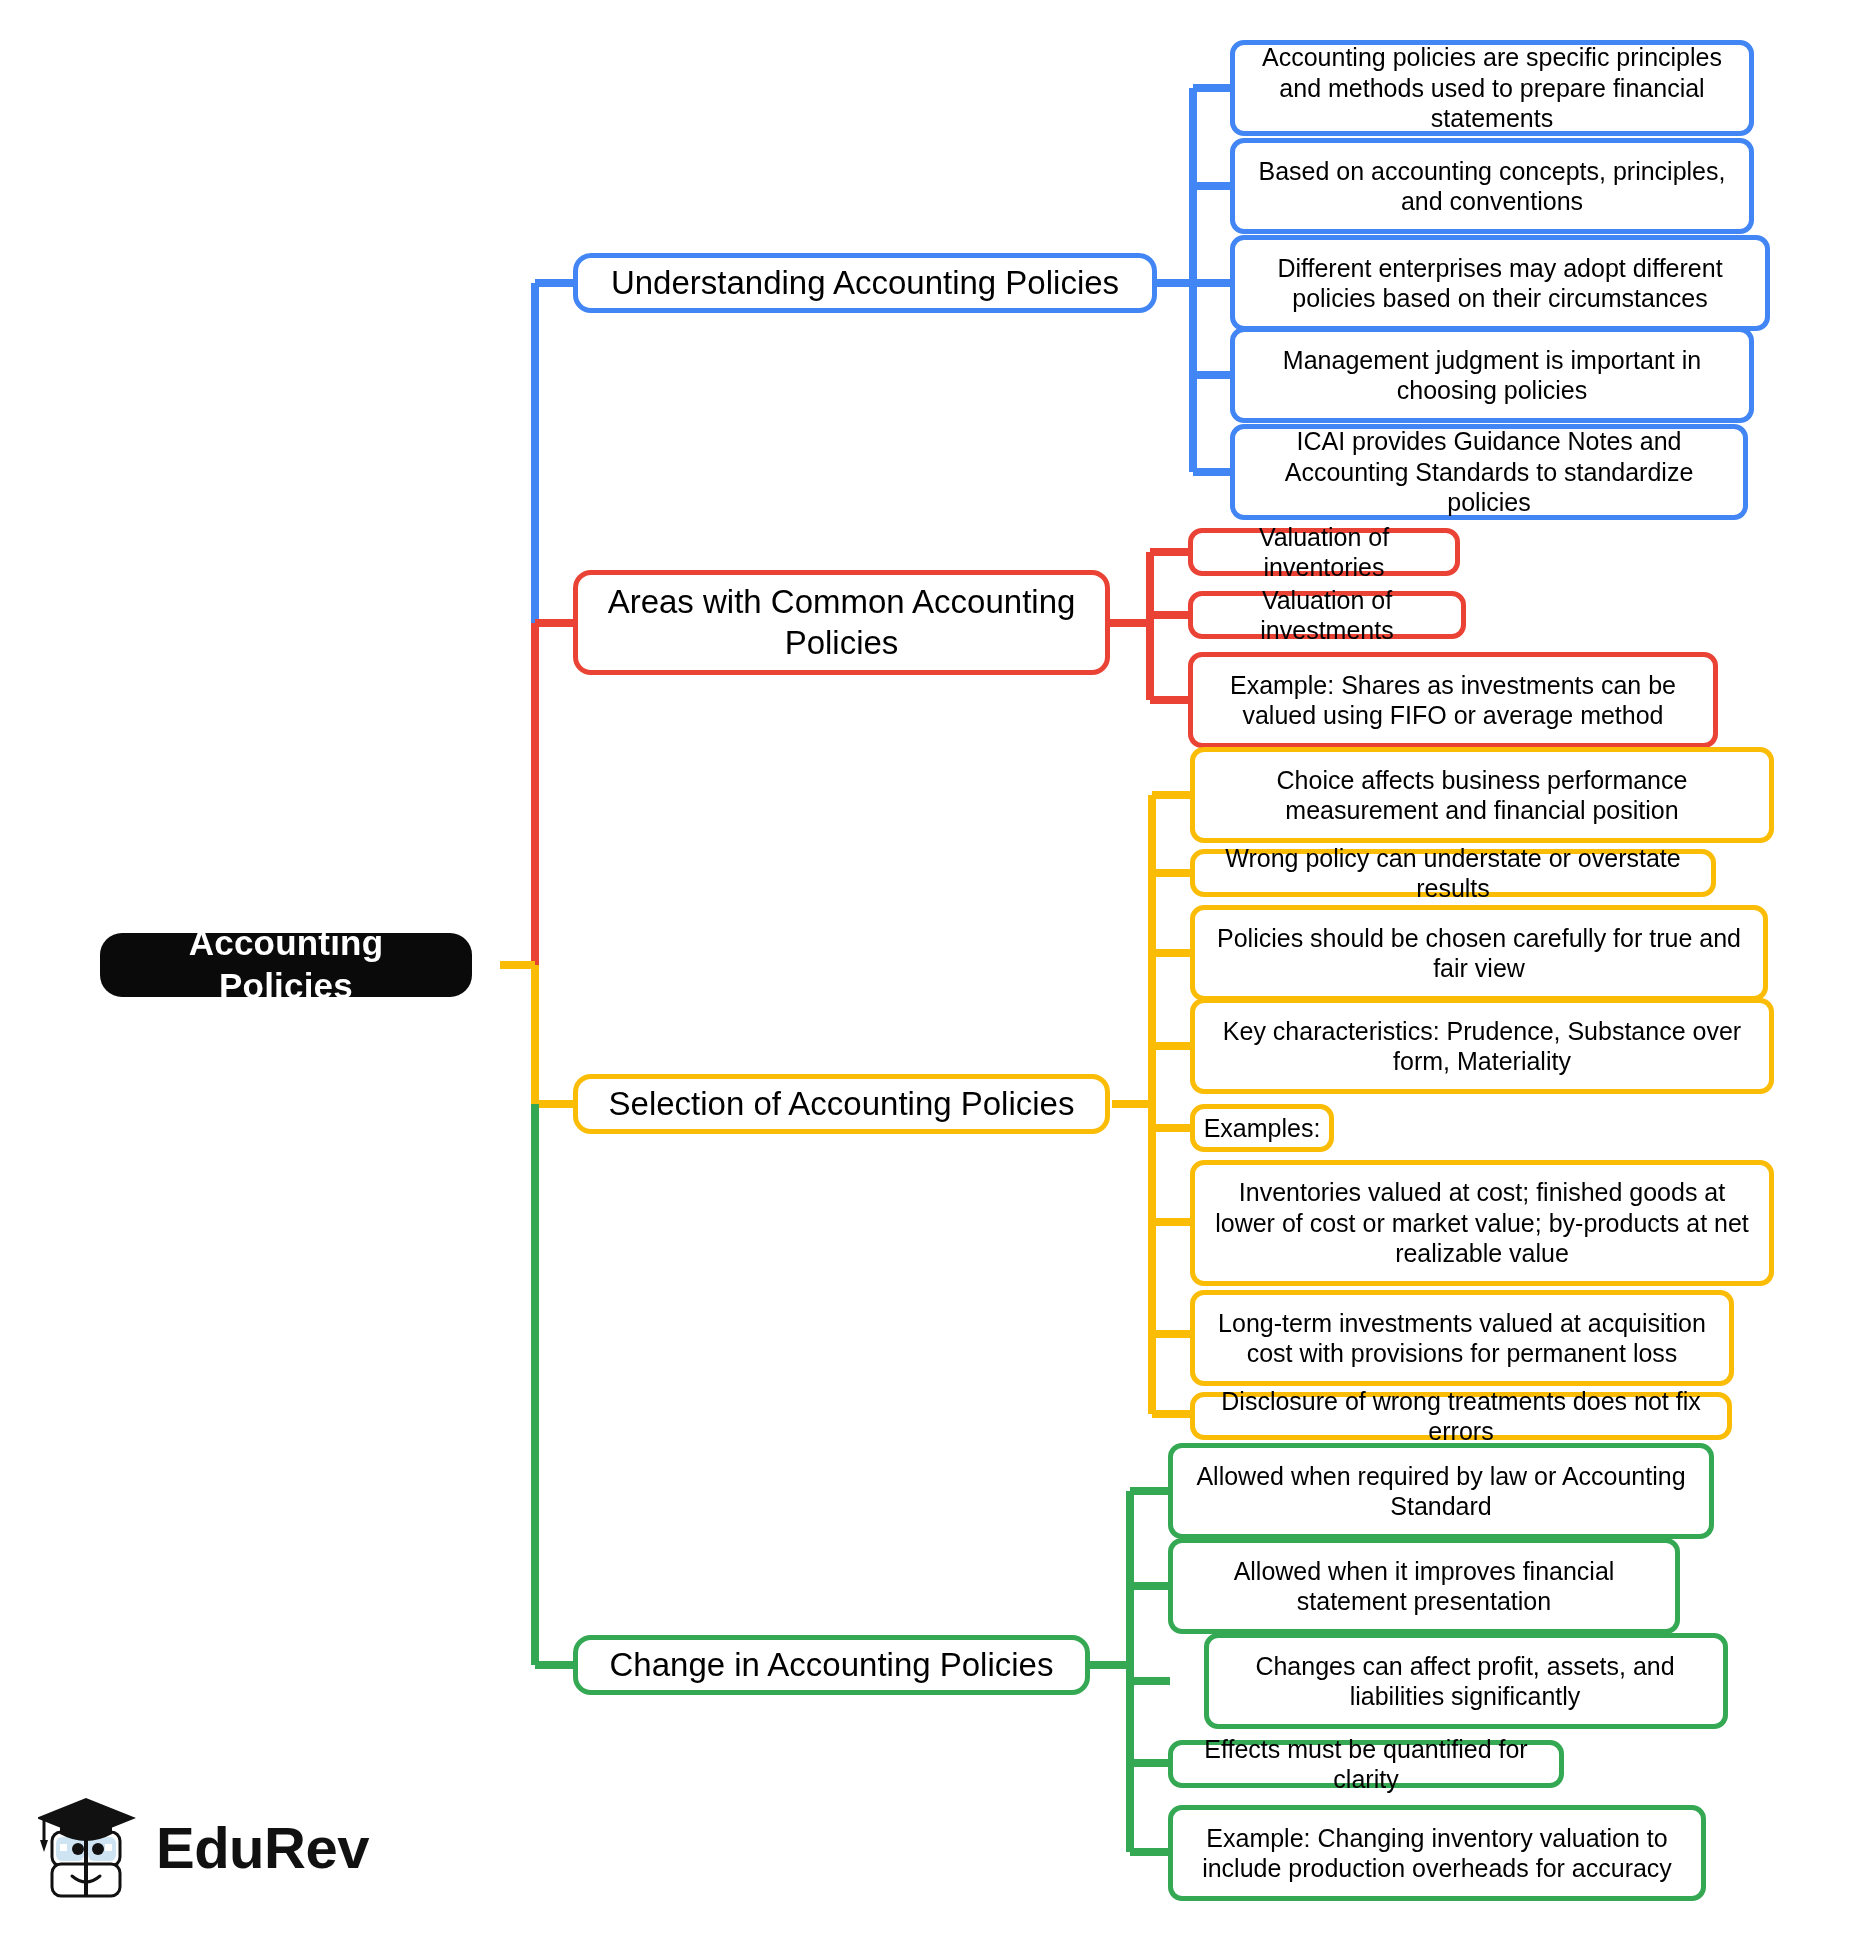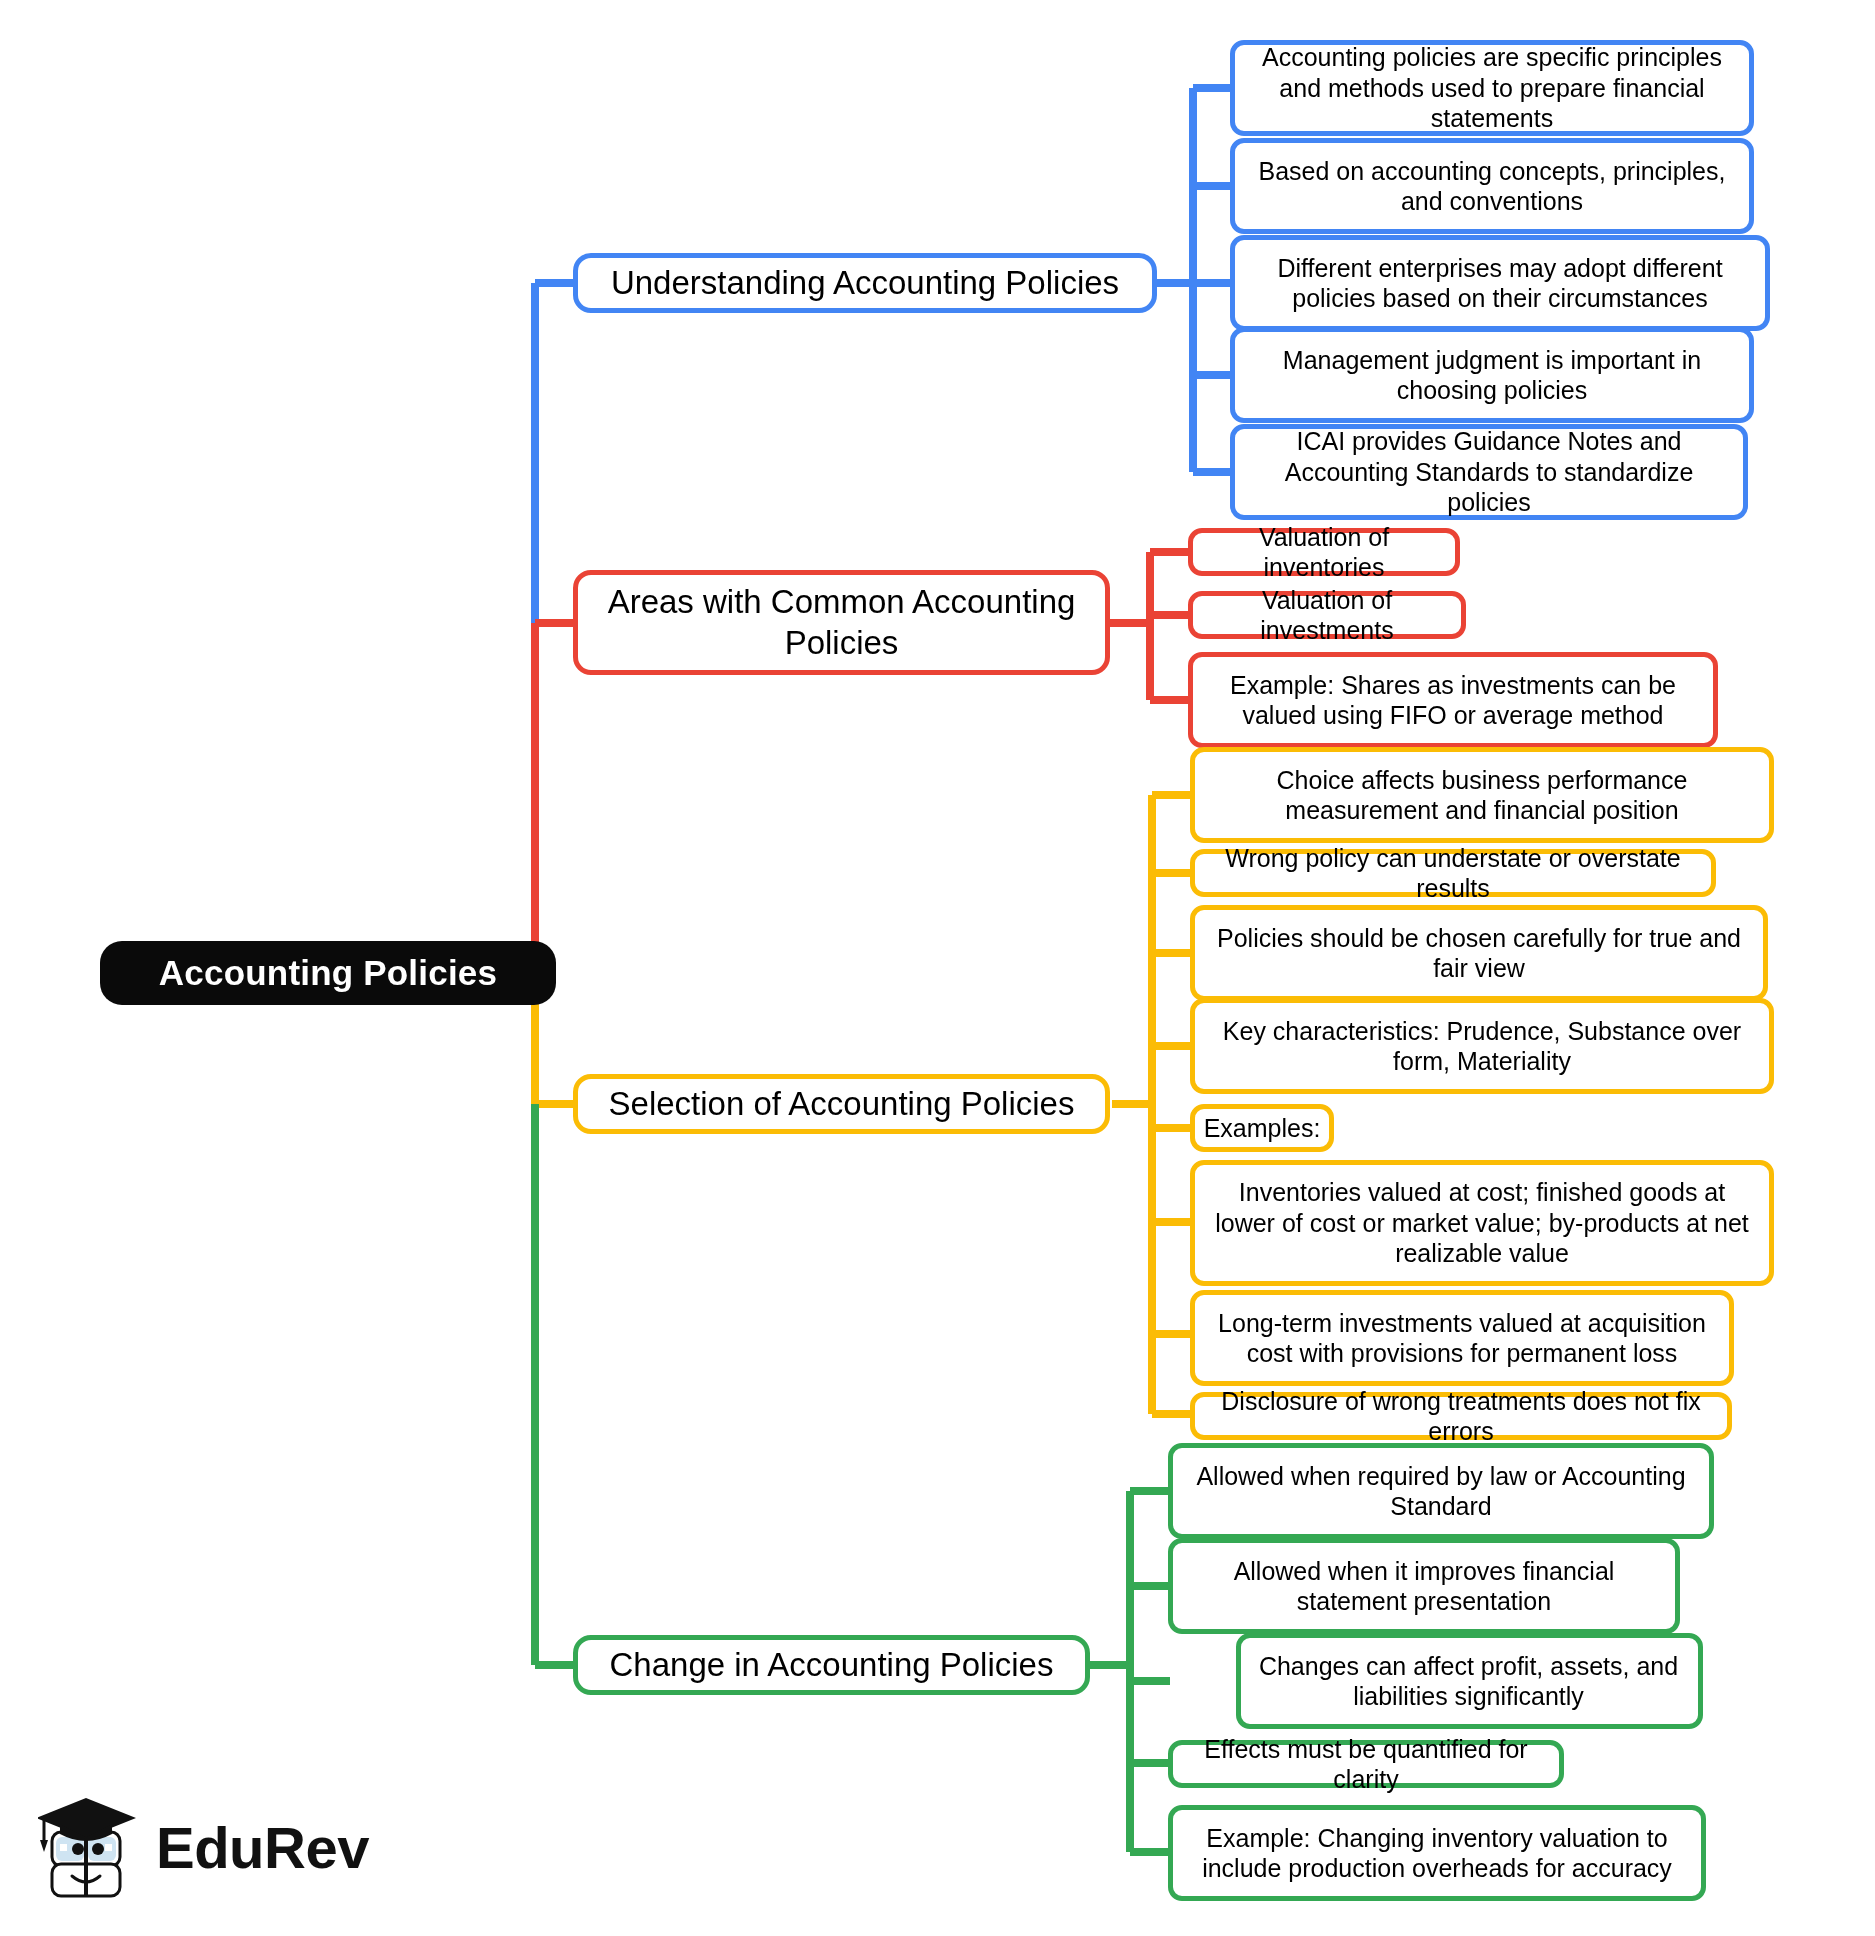--- a/index.html
+++ b/index.html
@@ -151,21 +151,21 @@
       <path d="M1090,1665 L1130,1665" stroke="#34A853"></path>
       <path d="M1130,1491 L1130,1852" stroke="#34A853"></path>
       <path d="M1130,1491 L1170,1491" stroke="#34A853"></path>
       <path d="M1130,1586 L1170,1586" stroke="#34A853"></path>
       <path d="M1130,1681 L1170,1681" stroke="#34A853"></path>
       <path d="M1130,1763 L1170,1763" stroke="#34A853"></path>
       <path d="M1130,1852 L1170,1852" stroke="#34A853"></path>
     </g>
   </svg>
 
-  <div class="node root" style="left:100px; top:933px; width:456px; height:64px;margin-top:8px;">Accounting Policies</div>
+  <div class="node root" style="left:100px; top:933px; width:372px; height:64px;">Accounting Policies</div>
 
   <div class="node branch c-blue" style="left:573px; top:253px; width:584px; height:60px;">Understanding Accounting Policies</div>
 
   <div class="node leaf c-blue" style="left:1230px; top:40px; width:524px; height:96px;">Accounting policies are specific principles and methods used to prepare financial statements</div>
 
   <div class="node leaf c-blue" style="left:1230px; top:138px; width:524px; height:96px;">Based on accounting concepts, principles, and conventions</div>
 
   <div class="node leaf c-blue" style="left:1230px; top:235px; width:540px; height:96px;">Different enterprises may adopt different policies based on their circumstances</div>
 
   <div class="node leaf c-blue" style="left:1230px; top:327px; width:524px; height:96px;">Management judgment is important in choosing policies</div>
@@ -197,21 +197,21 @@
   <div class="node leaf c-yellow" style="left:1190px; top:1392px; width:542px; height:48px;">Disclosure of wrong treatments does not fix errors</div>
 
   <div class="node leaf c-yellow" style="left:1190px; top:1290px; width:544px; height:96px;">Long-term investments valued at acquisition cost with provisions for permanent loss</div>
 
   <div class="node branch c-green" style="left:573px; top:1635px; width:517px; height:60px;">Change in Accounting Policies</div>
 
   <div class="node leaf c-green" style="left:1168px; top:1443px; width:546px; height:96px;">Allowed when required by law or Accounting Standard</div>
 
   <div class="node leaf c-green" style="left:1168px; top:1538px; width:512px; height:96px;">Allowed when it improves financial statement presentation</div>
 
-  <div class="node leaf c-green" style="left:1236px; top:1633px; width:467px; height:96px;padding-left:12px;">Changes can affect profit, assets, and liabilities significantly</div>
+  <div class="node leaf c-green" style="left:1204px; top:1633px; width:524px; height:96px;padding-left:12px;">Changes can affect profit, assets, and liabilities significantly</div>
 
   <div class="node leaf c-green" style="left:1168px; top:1740px; width:396px; height:48px;">Effects must be quantified for clarity</div>
 
   <div class="node leaf c-green" style="left:1168px; top:1805px; width:538px; height:96px;">Example: Changing inventory valuation to include production overheads for accuracy</div>
 
   <div id="logo">
     <svg id="logo-mark" viewBox="0 0 104 112">
 
       <rect x="14" y="40" width="68" height="34" rx="9" ry="9" fill="#ffffff" stroke="#111111" stroke-width="3"></rect>
       <rect x="14" y="72" width="68" height="32" rx="9" ry="9" fill="#ffffff" stroke="#111111" stroke-width="3"></rect>

